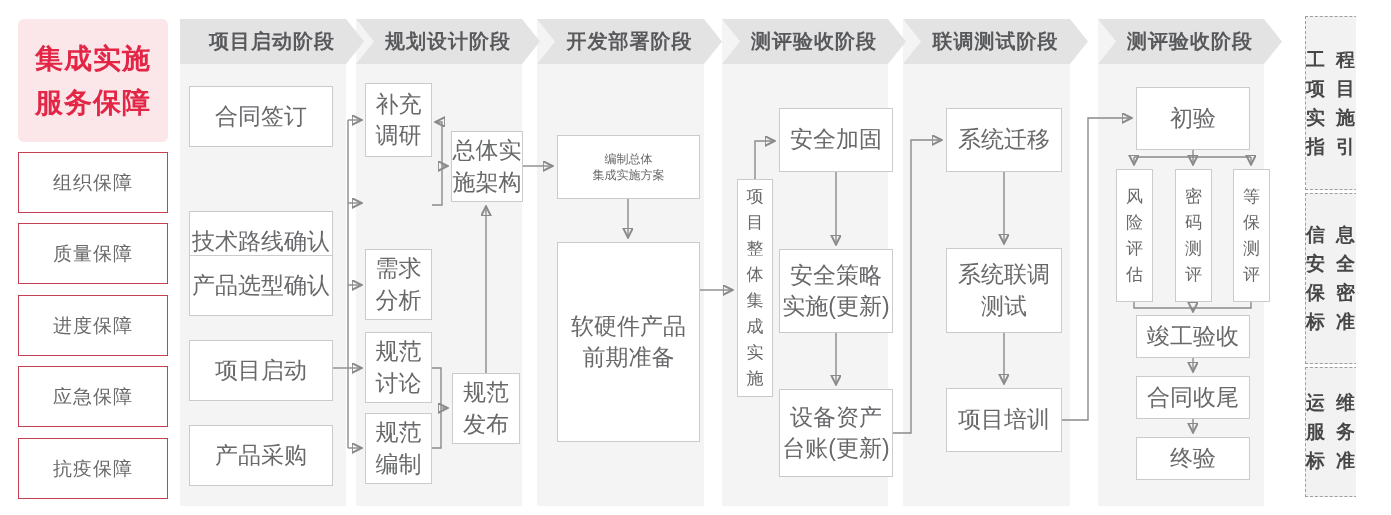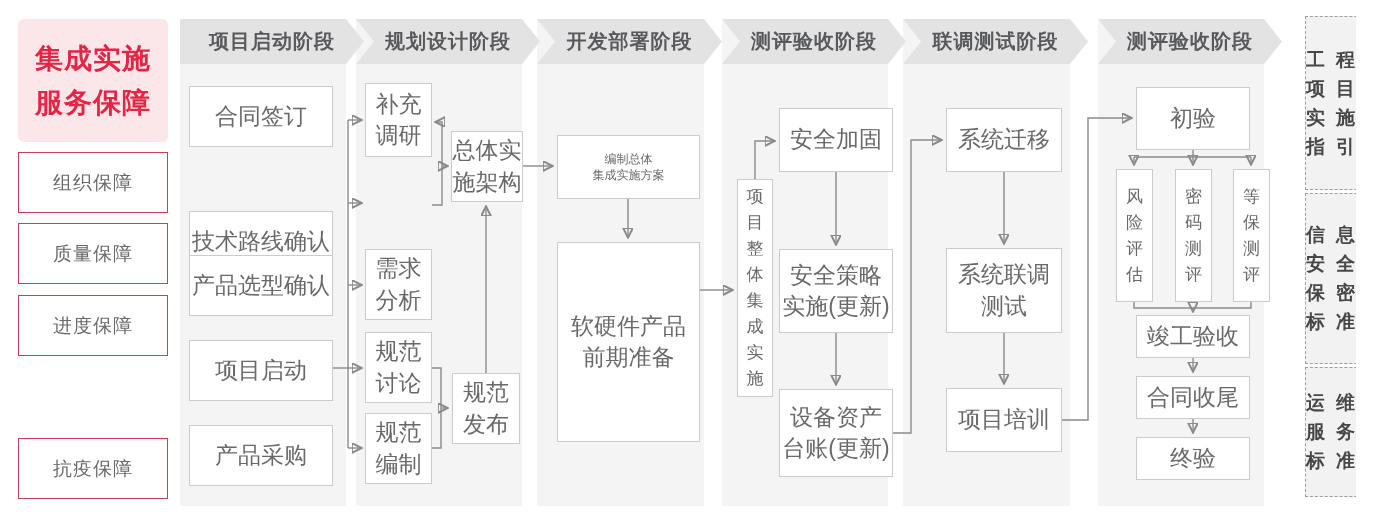--- a/index.html
+++ b/index.html
@@ -72,20 +72,21 @@
   <div class="phase-header" style="left:537px;width:185px;">开发部署阶段</div>
   <div class="phase-header" style="left:722px;width:184px;">测评验收阶段</div>
   <div class="phase-header" style="left:903px;width:185px;">联调测试阶段</div>
   <div class="phase-header" style="left:1098px;width:184px;">测评验收阶段</div>
 
   <div class="badge">集成实施
 服务保障</div>
   <div class="gbox" style="top:152px;">组织保障</div>
   <div class="gbox" style="top:223px;">质量保障</div>
   <div class="gbox" style="top:295px;">进度保障</div>
+  <div class="gbox" style="top:366px;">应急保障</div>
   <div class="gbox" style="top:438px;">抗疫保障</div>
 
   <div class="box" style="left:189px;top:86px;width:144px;height:61px;">合同签订</div>
   <div class="box" style="left:189px;top:171px;width:144px;height:61px;margin-top:40px;">技术路线确认</div>
   <div class="box" style="left:189px;top:255px;width:144px;height:61px;">产品选型确认</div>
   <div class="box" style="left:189px;top:340px;width:144px;height:61px;">项目启动</div>
   <div class="box" style="left:189px;top:425px;width:144px;height:61px;">产品采购</div>
 
   <div class="box" style="left:365px;top:83px;width:67px;height:74px;">补充
 调研</div>

